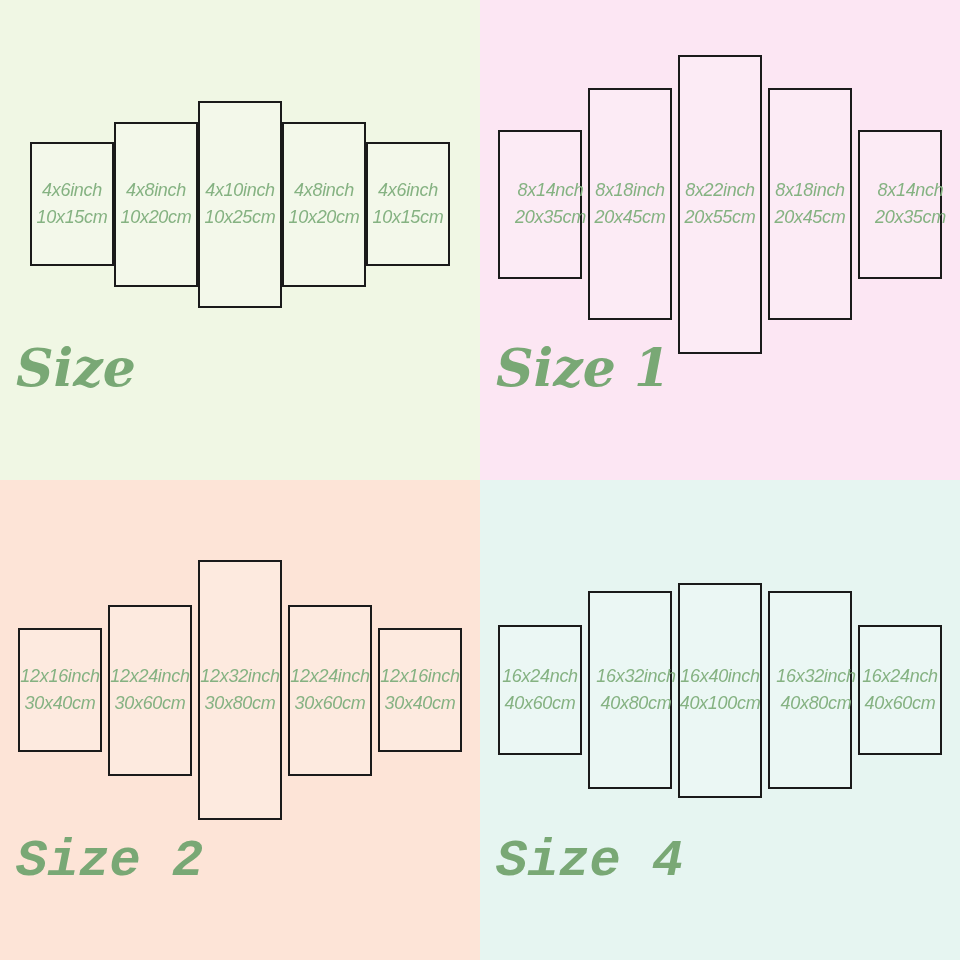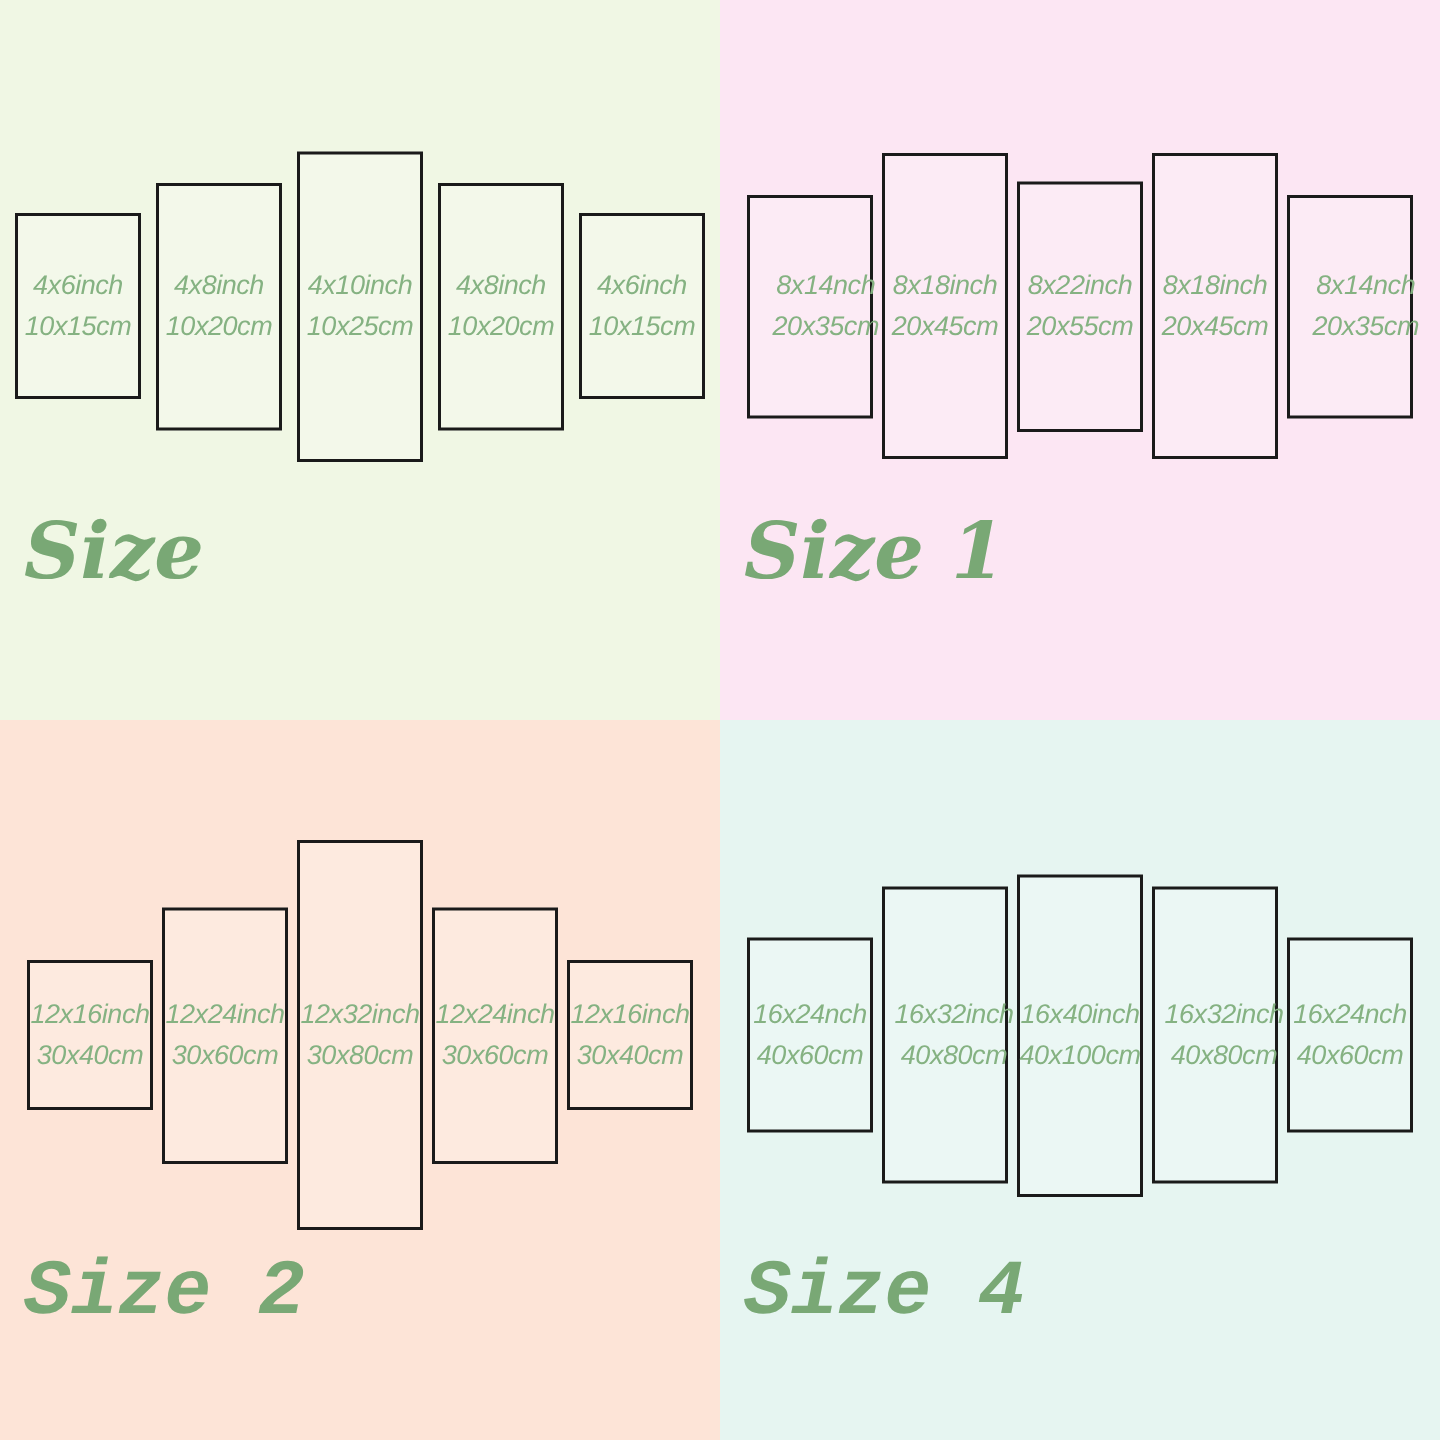--- a/index.html
+++ b/index.html
@@ -14,31 +14,31 @@
     grid-template-rows:480px 480px;
     width:960px;height:960px;
   }
   .quadrant{position:relative;overflow:hidden;}
   .panels{
     position:absolute;left:0;top:0;width:100%;
     display:flex;justify-content:center;align-items:center;
   }
   .q0 .panels,.q1 .panels{height:408px;}
   .q2 .panels,.q3 .panels{height:420px;}
-  .q0 .panels{gap:10px;}
+  .q0 .panels{}
   .q1 .panels,.q2 .panels,.q3 .panels{gap:6px;}
   .panel{
     width:84px;box-sizing:border-box;flex:0 0 auto;
     border:2px solid var(--panel_border,#1a1a1a);
     background:rgba(255,255,255,0.22);
     display:flex;align-items:center;justify-content:center;
   }
   .q0 .p-s{height:124px;} .q0 .p-m{height:165px;} .q0 .p-l{height:207px;}
-  .q1 .p-s{height:149px;padding-left:21px;} .q1 .p-m{height:204px;} .q1 .p-l{height:167px;}
-  .q2 .p-s{height:100px;} .q2 .p-m{height:171px;} .q2 .p-l{height:260px;}
+  .q1 .p-s{height:149px;padding-left:21px;} .q1 .p-m{height:232px;} .q1 .p-l{height:299px;}
+  .q2 .p-s{height:124px;} .q2 .p-m{height:171px;} .q2 .p-l{height:260px;}
   .q3 .p-s{height:130px;} .q3 .p-m{height:198px;padding-left:12px;} .q3 .p-l{height:215px;}
   .label{
     display:flex;flex-direction:column;align-items:center;
     font-style:italic;font-size:18px;line-height:1.5;
     letter-spacing:-0.3px;white-space:nowrap;
     color:var(--label_green,#85b282);
   }
   .title{
     position:absolute;left:16px;width:100%;margin:0;
     font-family:"DejaVu Serif", serif;

